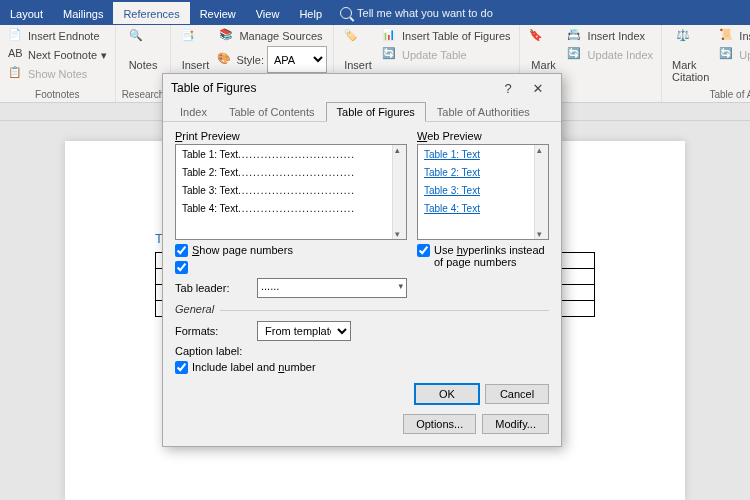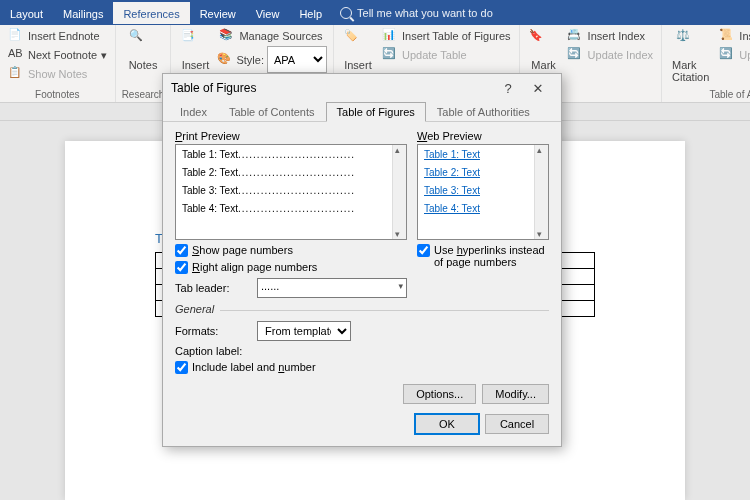--- a/index.html
+++ b/index.html
@@ -252,21 +252,20 @@
               <span class="pp-page">7</span>
             </div>
           <div class="preview-scroll"></div>
         </div>
         <div class="check-row">
             <input type="checkbox" checked="" style="">
             <label><span class="ul">S</span>how page numbers</label>
           </div>
         <div class="check-row">
             <input type="checkbox" checked="" style="">
-            <label><span class="ul">R</span>ight align page numbers</label>
           </div>
         <div class="form-row">
           <label>Ta<span class="ul">b</span> leader:</label>
           <div class="combo">......</div>
         </div>
       </div>
       <div class="preview-col">
         <div class="preview-label"><span class="ul">W</span>eb Preview</div>
         <div class="preview-box">
           <div class="wp-line">Table 1: Text</div>
@@ -291,21 +290,21 @@
       <div class="form-row">
         <label>Caption <span class="ul">l</span>abel:</label>
       </div>
       <div class="check-row">
           <input type="checkbox" checked="" style="">
           <label>Include label and <span class="ul">n</span>umber</label>
         </div>
     </div>
 
     <div class="dialog-buttons">
+      <button class="btn primary">OK</button>
+      <button class="btn">Cancel</button>
+    </div>
+    <div class="dialog-buttons">
       <button class="btn">Options...</button>
       <button class="btn">Modify...</button>
     </div>
-    <div class="dialog-buttons">
-      <button class="btn primary">OK</button>
-      <button class="btn">Cancel</button>
-    </div>
   </div>
 </div>
 
 </body></html>

